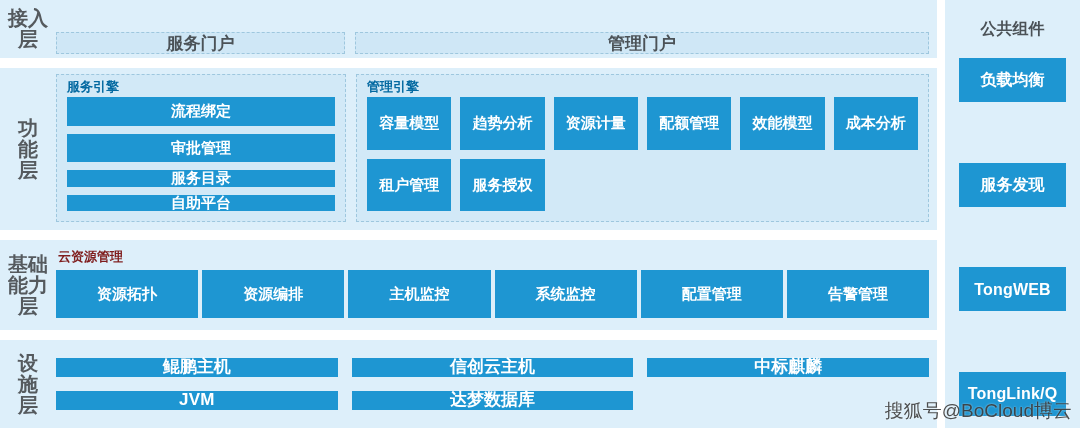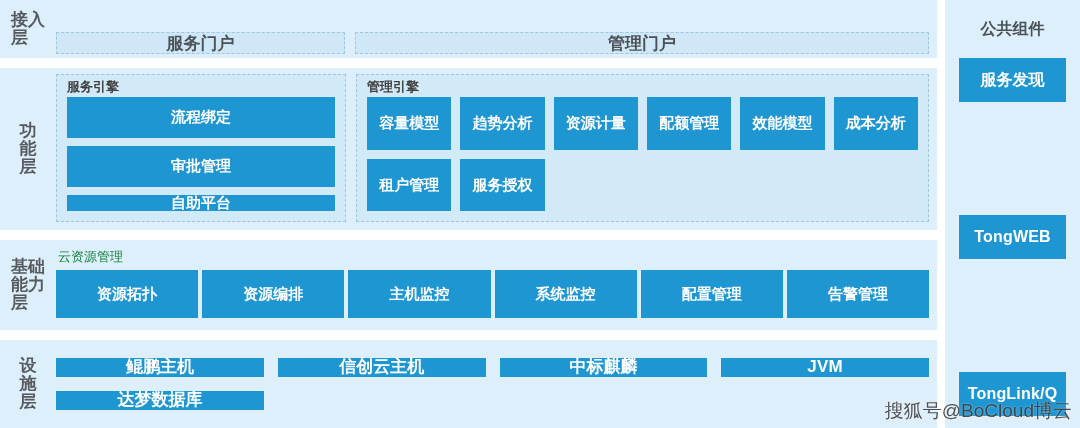--- a/index.html
+++ b/index.html
@@ -40,23 +40,23 @@
   .band-infra    { height: 88px; }
 
   .layer-label {
     width: 56px;
     flex: 0 0 56px;
     display: flex;
     align-items: center;
     justify-content: center;
     color: #555a5e;
     font-weight: bold;
-    font-size: 17px;
+    font-size: 20px;
     line-height: 1.05;
-    text-align: left;
+    text-align: center;
     letter-spacing: 0px;
   }
   .layer-label span { display: block; }
 
   .band-body {
     flex: 1 1 auto;
     display: flex;
     align-items: stretch;
     padding: 0;
     min-width: 0;
@@ -65,21 +65,21 @@
   
   .group {
     border: 1px dashed #9ec7de;
     box-sizing: border-box;
     background: #d2e9f7;
     display: flex;
     flex-direction: column;
     min-width: 0;
   }
   .group-title {
-    color: #404040;
+    color: #0369a1;
     font-weight: bold;
     font-size: 13px;
     padding: 5px 0 3px 10px;
     line-height: 1.1;
   }
   .portal-box {
     border: 1px dashed #9ec7de;
     background: #cfe7f6;
     box-sizing: border-box;
     display: flex;
@@ -147,38 +147,38 @@
 
   
   .base-group {
     flex: 1 1 auto;
     display: flex;
     flex-direction: column;
     margin: 4px 8px 6px 0;
     min-width: 0;
   }
   .base-title {
-    color: #15803d;
-    font-weight: normal;
+    color: #7f1d1d;
+    font-weight: bold;
     font-size: 13px;
     padding: 4px 0 4px 2px;
   }
   .grid6 {
     flex: 1 1 auto;
     display: grid;
     grid-template-columns: repeat(6, 1fr);
     gap: 4px;
     padding-bottom: 6px;
   }
 
   
   .grid5 {
     flex: 1 1 auto;
     display: grid;
-    grid-template-columns: repeat(4, 1fr);
+    grid-template-columns: repeat(3, 1fr);
     gap: 14px;
     padding: 18px 8px 18px 0;
   }
   .grid5 .chip { font-size: 17px; }
 
   
   .sidebar {
     width: 135px;
     flex: 0 0 135px;
     background: #ddeffa;
@@ -257,20 +257,21 @@
         </div>
       </div>
       <div class="band-body">
         <div class="func-row">
 
           <div class="group">
             <div class="group-title">服务引擎</div>
             <div class="grid2">
               <div class="chip">流程绑定</div>
               <div class="chip">审批管理</div>
+              <div class="chip">服务目录</div>
               <div class="chip">自助平台</div>
             </div>
           </div>
 
           <div class="group">
             <div class="group-title">管理引擎</div>
             <div class="grid4">
               <div class="chip">容量模型</div>
               <div class="chip">趋势分析</div>
               <div class="chip">资源计量</div>
@@ -326,20 +327,21 @@
           <div class="chip">达梦数据库</div>
         </div>
       </div>
     </div>
 
   </div>
 
   <div class="sidebar">
     <div class="sidebar-title">公共组件</div>
     <div class="sidebar-items">
+      <div class="chip">负载均衡</div>
       <div class="chip">服务发现</div>
       <div class="chip chip-lat">TongWEB</div>
       <div class="chip chip-lat">TongLink/Q</div>
     </div>
   </div>
 
   <div class="watermark">搜狐号@BoCloud博云</div>
 
 </div>
 

